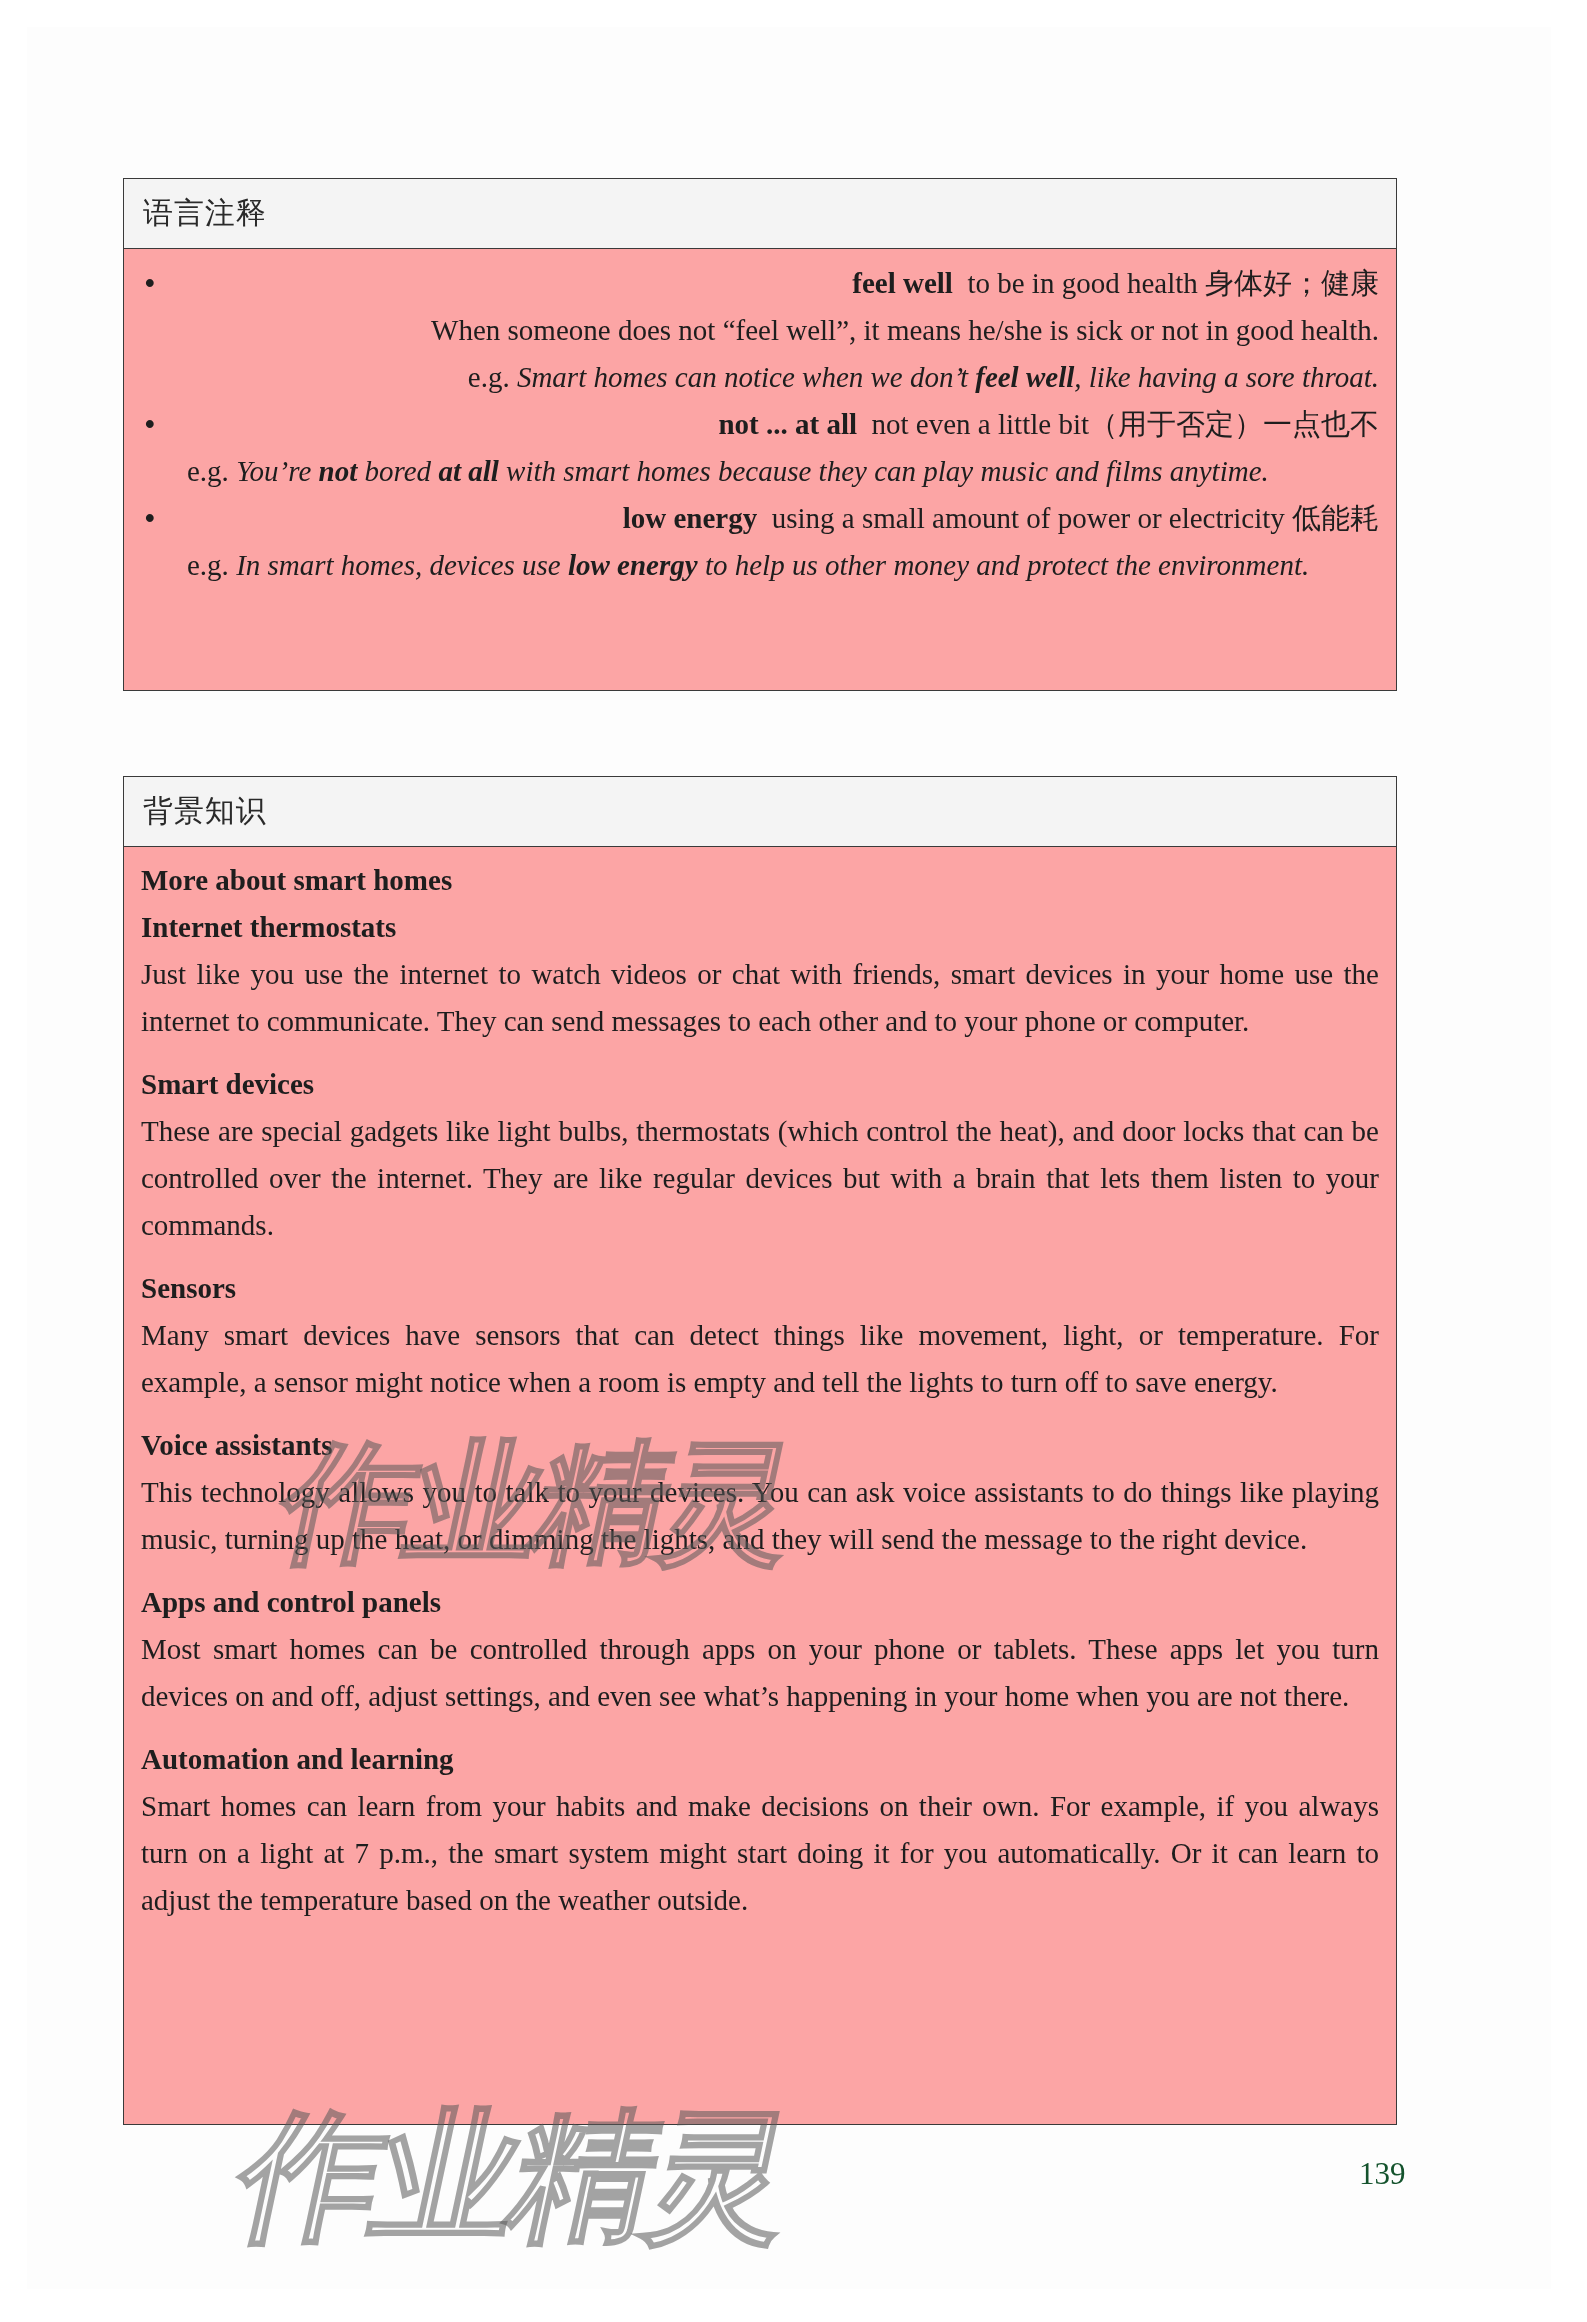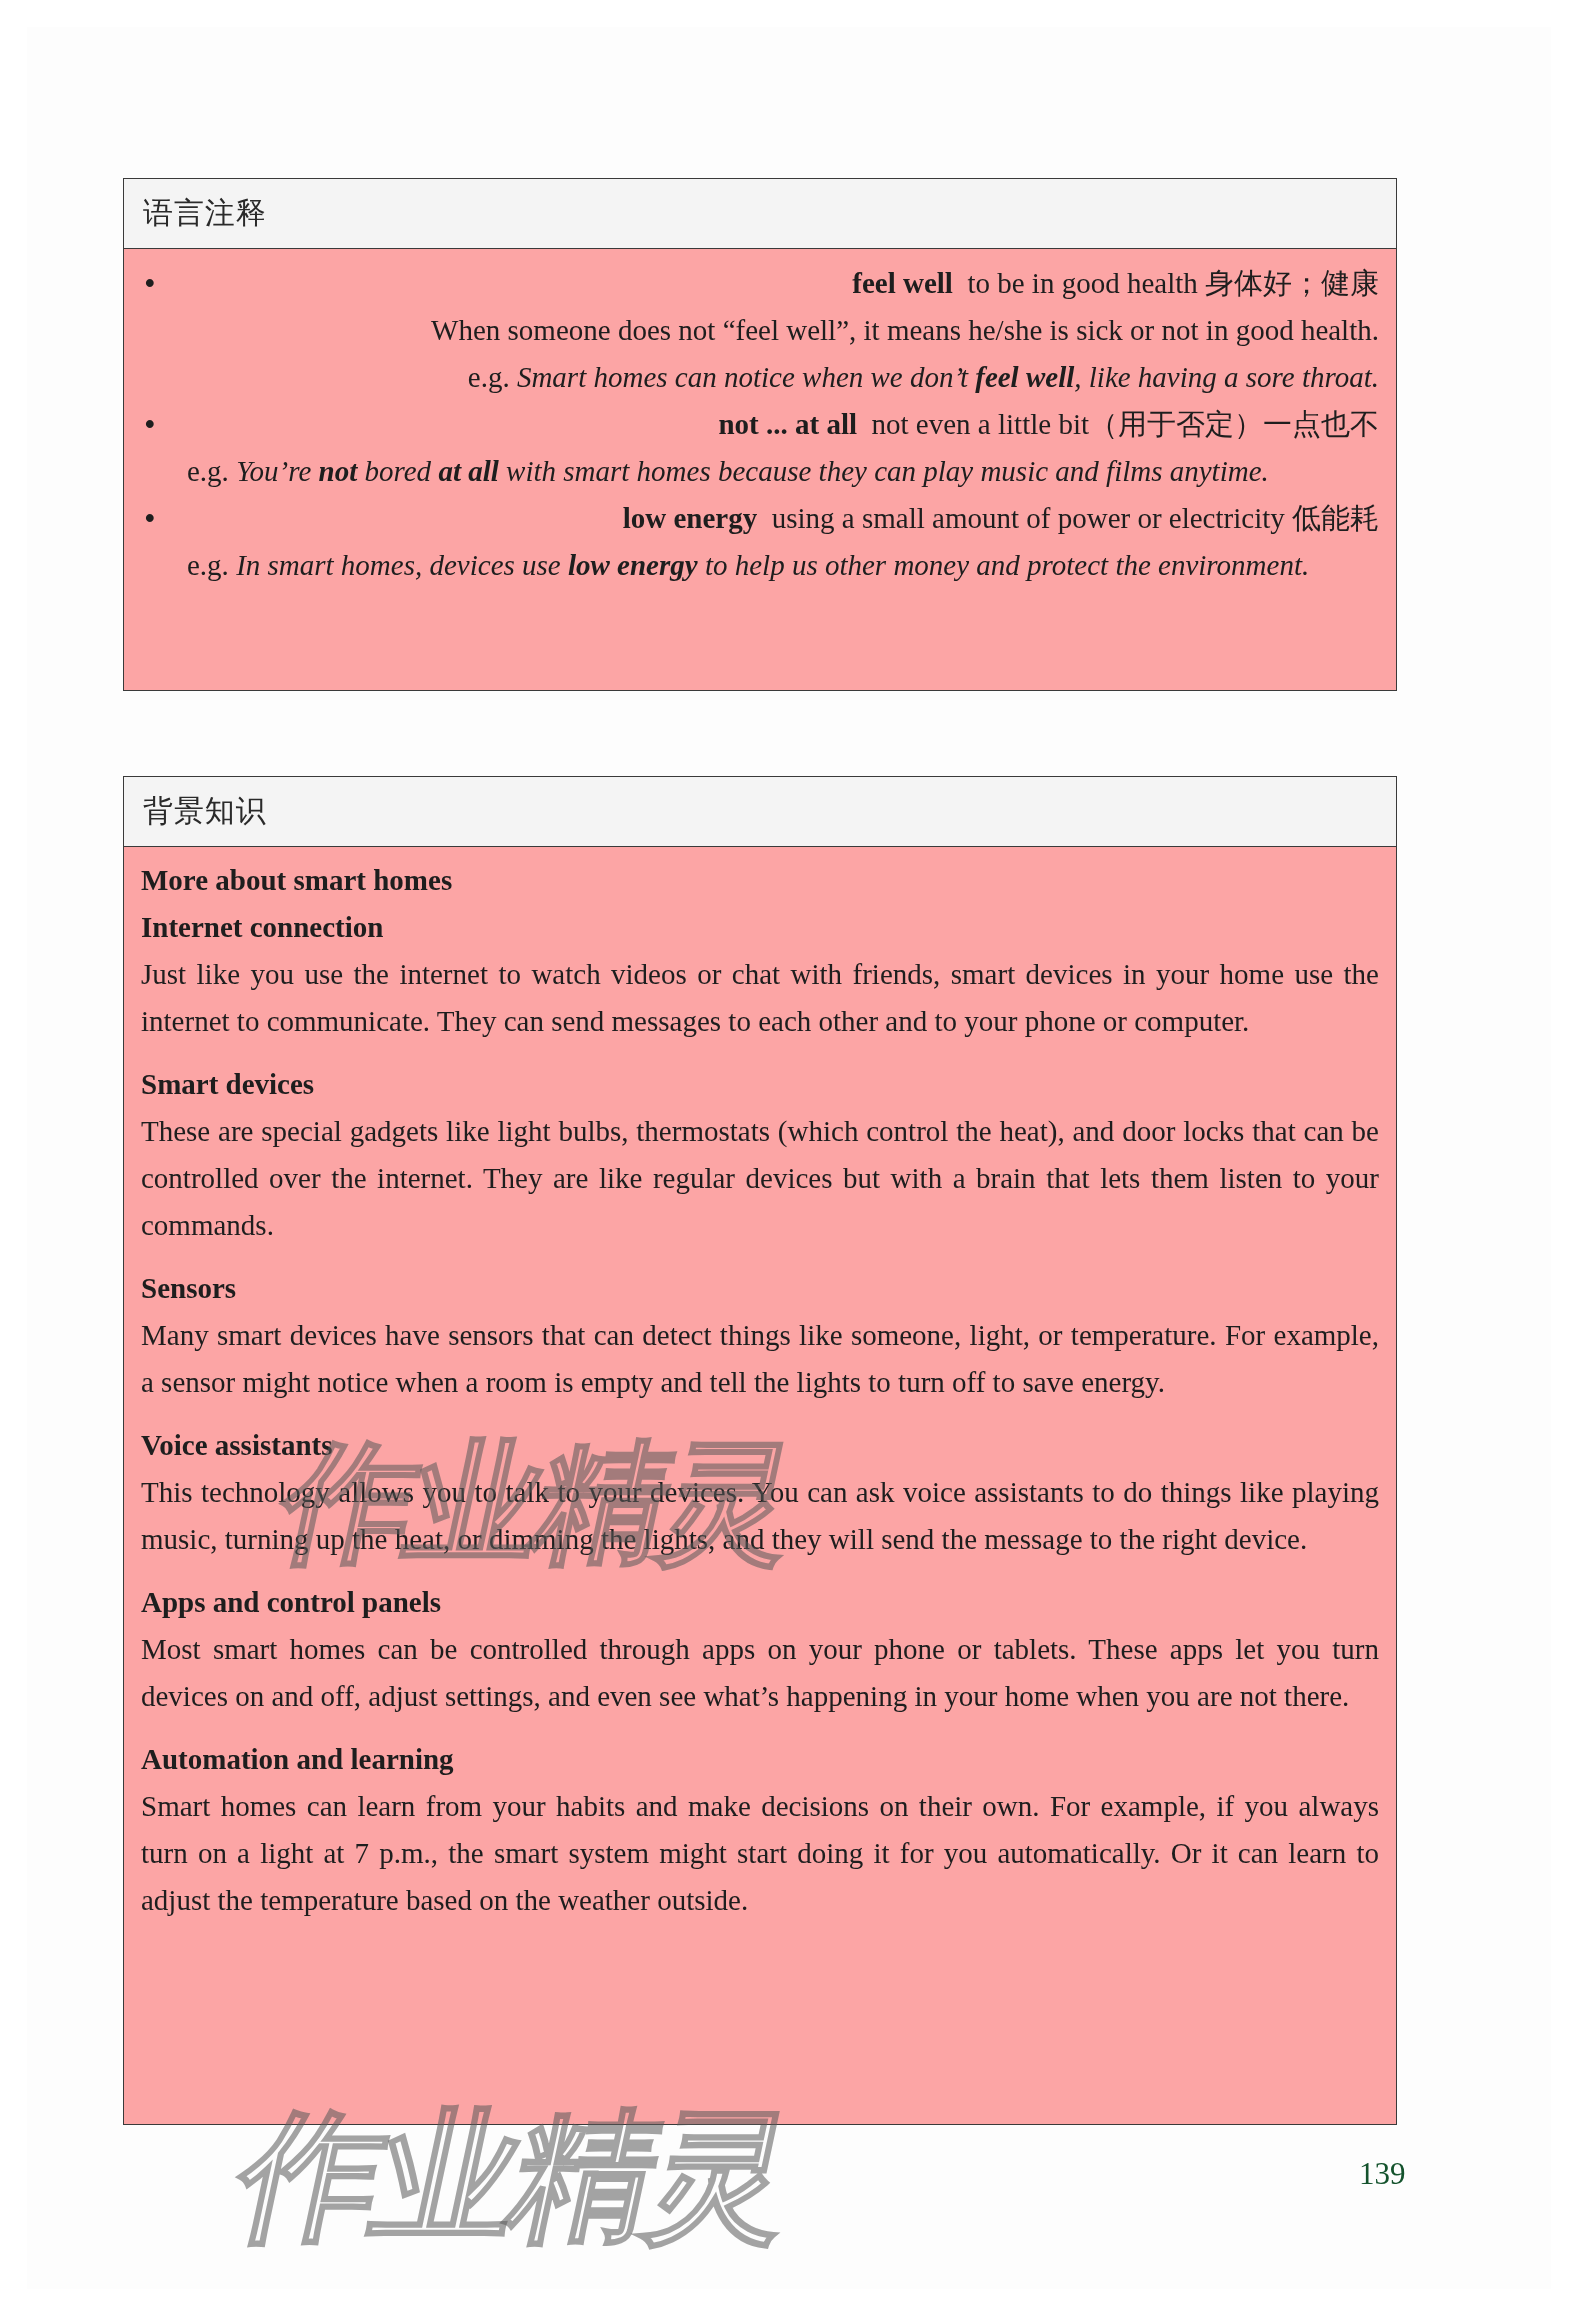--- a/index.html
+++ b/index.html
@@ -103,32 +103,32 @@
 
   </div>
 </div>
 
 <div class="box" id="box2">
   <div class="box-header">背景知识</div>
   <div class="box-body" style="padding-top:9.5px;">
     <div class="sec-title">More about smart homes</div>
 
     <div class="sec">
-      <div class="sec-title">Internet connection</div>
+      <div class="sec-title">Internet thermostats</div>
       <div class="para">Just like you use the internet to watch videos or chat with friends, smart devices in your home use the internet to communicate. They can send messages to each other and to your phone or computer.</div>
     </div>
 
     <div class="sec">
       <div class="sec-title">Smart devices</div>
       <div class="para">These are special gadgets like light bulbs, thermostats (which control the heat), and door locks that can be controlled over the internet. They are like regular devices but with a brain that lets them listen to your commands.</div>
     </div>
 
     <div class="sec">
       <div class="sec-title">Sensors</div>
-      <div class="para">Many smart devices have sensors that can detect things like someone, light, or temperature. For example, a sensor might notice when a room is empty and tell the lights to turn off to save energy.</div>
+      <div class="para">Many smart devices have sensors that can detect things like movement, light, or temperature. For example, a sensor might notice when a room is empty and tell the lights to turn off to save energy.</div>
     </div>
 
     <div class="sec">
       <div class="sec-title">Voice assistants</div>
       <div class="para">This technology allows you to talk to your devices. You can ask voice assistants to do things like playing music, turning up the heat, or dimming the lights, and they will send the message to the right device.</div>
     </div>
 
     <div class="sec">
       <div class="sec-title">Apps and control panels</div>
       <div class="para">Most smart homes can be controlled through apps on your phone or tablets. These apps let you turn devices on and off, adjust settings, and even see what’s happening in your home when you are not there.</div>

